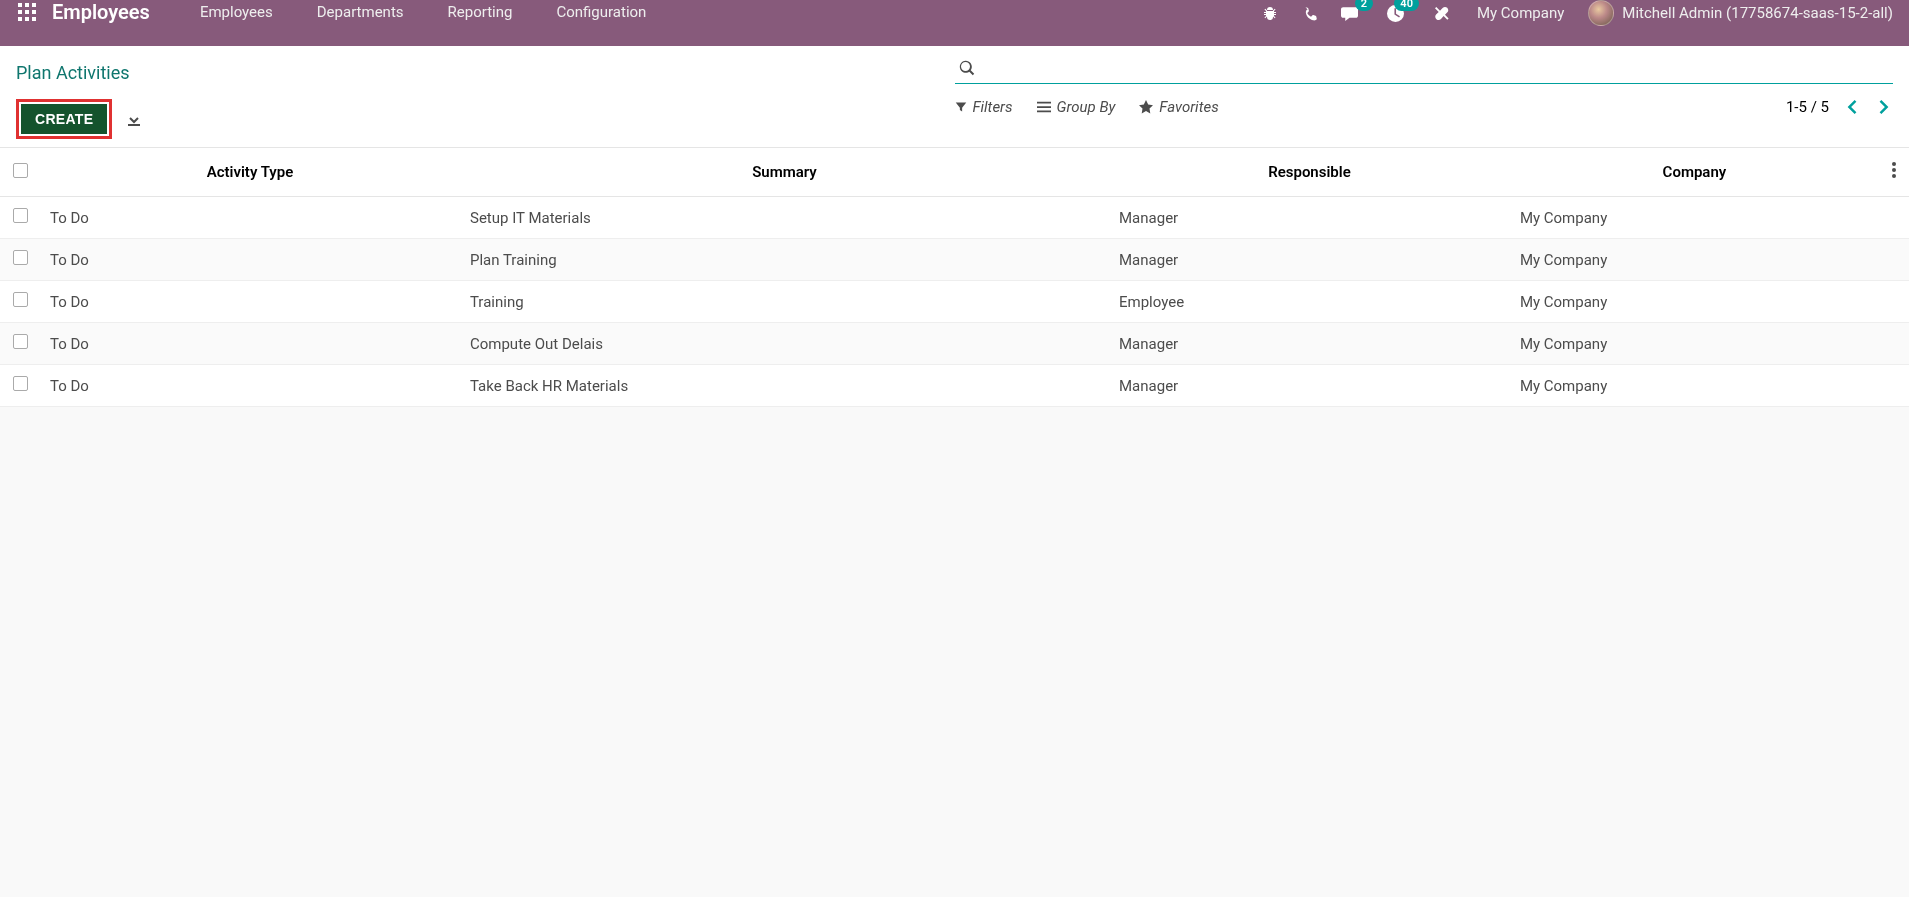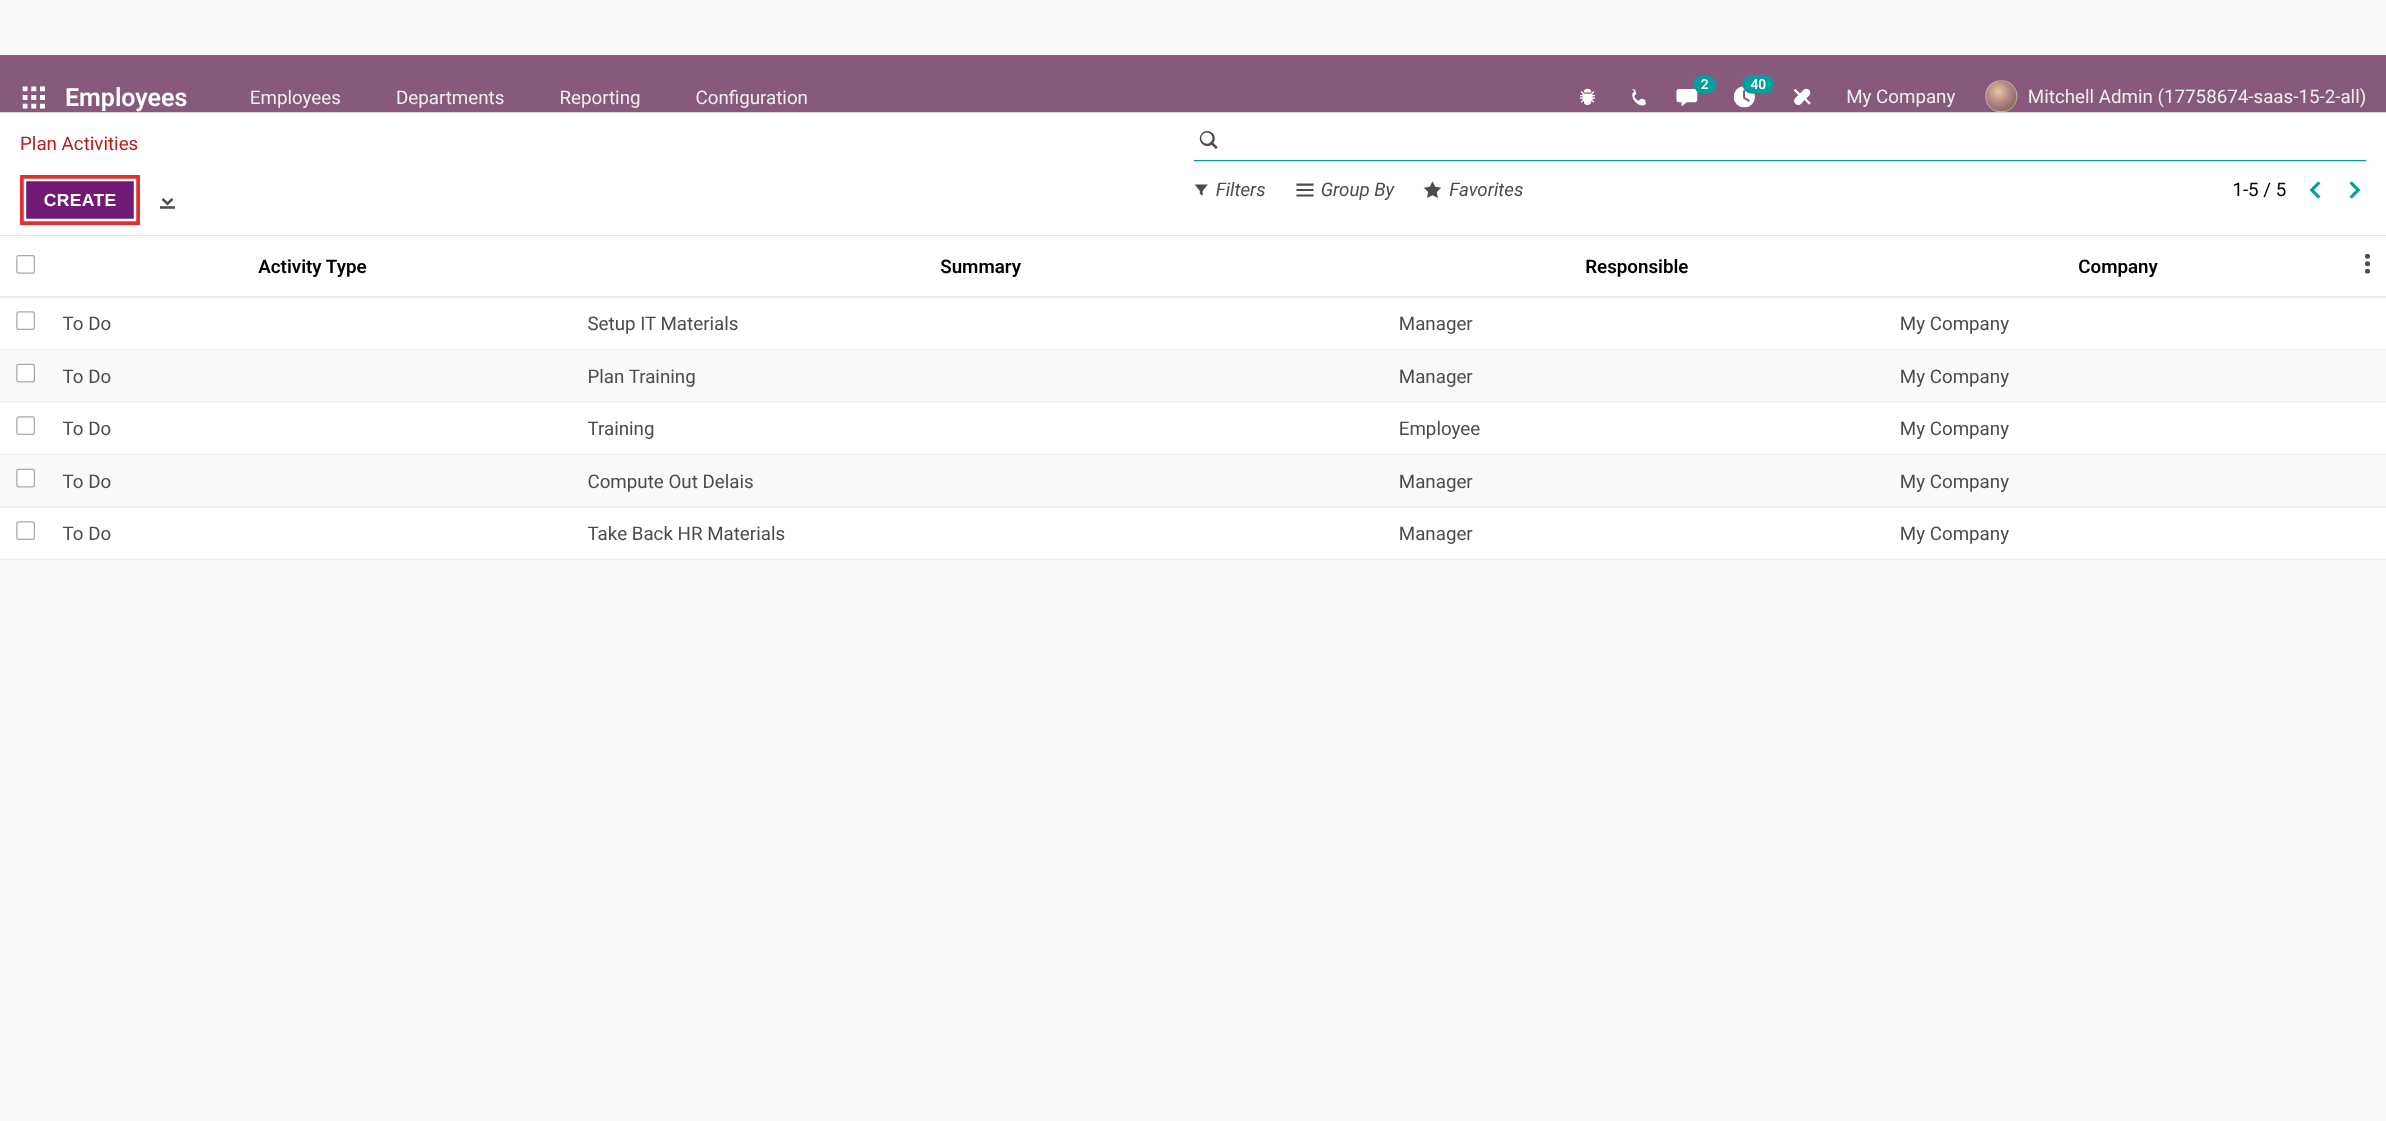--- a/index.html
+++ b/index.html
@@ -5,26 +5,25 @@
   * { box-sizing: border-box; margin: 0; padding: 0; }
   body {
     font-family: -apple-system, BlinkMacSystemFont, "Segoe UI", Roboto, "Helvetica Neue", Arial, sans-serif;
     font-size: 14px;
     color: #4c4c4c;
     background: #f9f9f9;
   }
   
   .navbar {
     display: flex;
-    align-items: flex-end;
+    align-items: flex-start;
     background: #875a7b;
     color: #fff;
     height: 46px;
     padding: 0 16px;
-    margin-top: 44px;
   }
   .navbar-left { display: flex; align-items: center; gap: 8px; }
   .navbar-right { display: flex; align-items: center; margin-left: auto; gap: 18px; }
   .apps-icon { display: inline-flex; align-items: center; justify-content: center; width: 22px; height: 22px; cursor: pointer; }
   .app-title { font-size: 20px; font-weight: 600; color: #fff; margin-left: 6px; margin-right: 24px; cursor: pointer; }
   .nav-link { color: #eee; font-size: 15px; padding: 0 18px; cursor: pointer; }
   .nav-icon { display: inline-flex; align-items: center; justify-content: center; width: 22px; height: 22px; cursor: pointer; position: relative; }
   .nav-icon svg { fill: #fff; }
   .badge {
     position: absolute;
@@ -47,29 +46,29 @@
   .user-name { color: #eee; font-size: 15px; }
 
   
   .control-panel {
     background: #fff;
     border-bottom: 1px solid #e5e5e5;
     padding: 10px 16px 8px 16px;
   }
   .cp-row1 { display: flex; align-items: flex-start; }
   .cp-title-area { flex: 0 0 50%; }
-  .page-title { font-size: 15px; color: #b91c1c; font-weight: 400; padding: 6px 0 10px 0; }
+  .page-title { font-size: 18px; color: #0f766e; font-weight: 400; padding: 6px 0 10px 0; }
   .cp-actions { display: flex; align-items: center; gap: 10px; margin-top: 6px; }
   .create-highlight {
     border: 3px solid #e03131;
     display: inline-block;
     padding: 2px;
   }
   .btn-create {
-    background: #701a75;
+    background: #14532d;
     color: #fff;
     border: none;
     font-weight: 600;
     font-size: 14px;
     padding: 7px 14px;
     cursor: pointer;
     letter-spacing: 0.3px;
   }
   .btn-icon {
     color: #4c4c4c;

